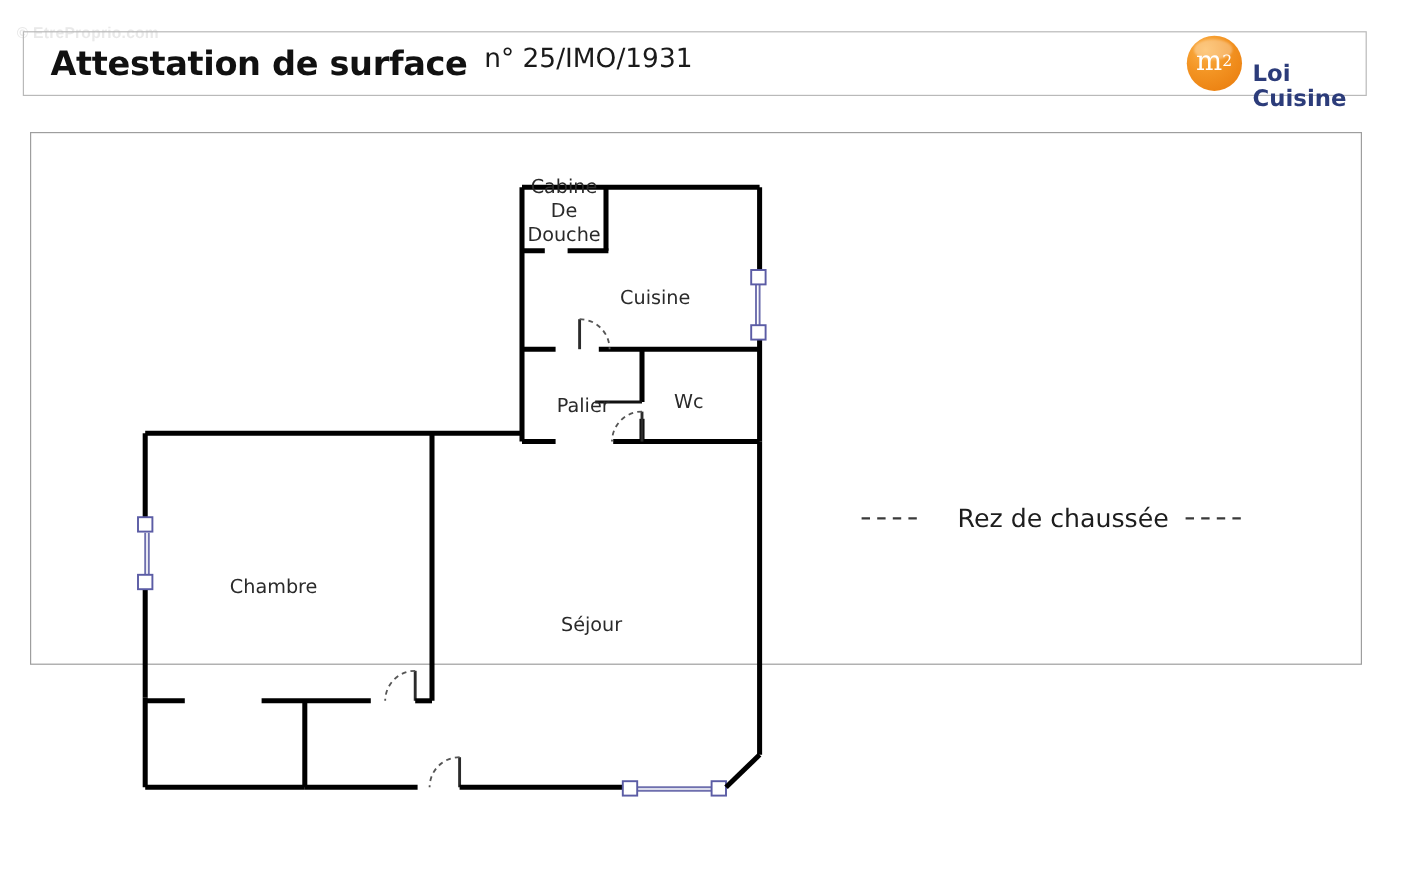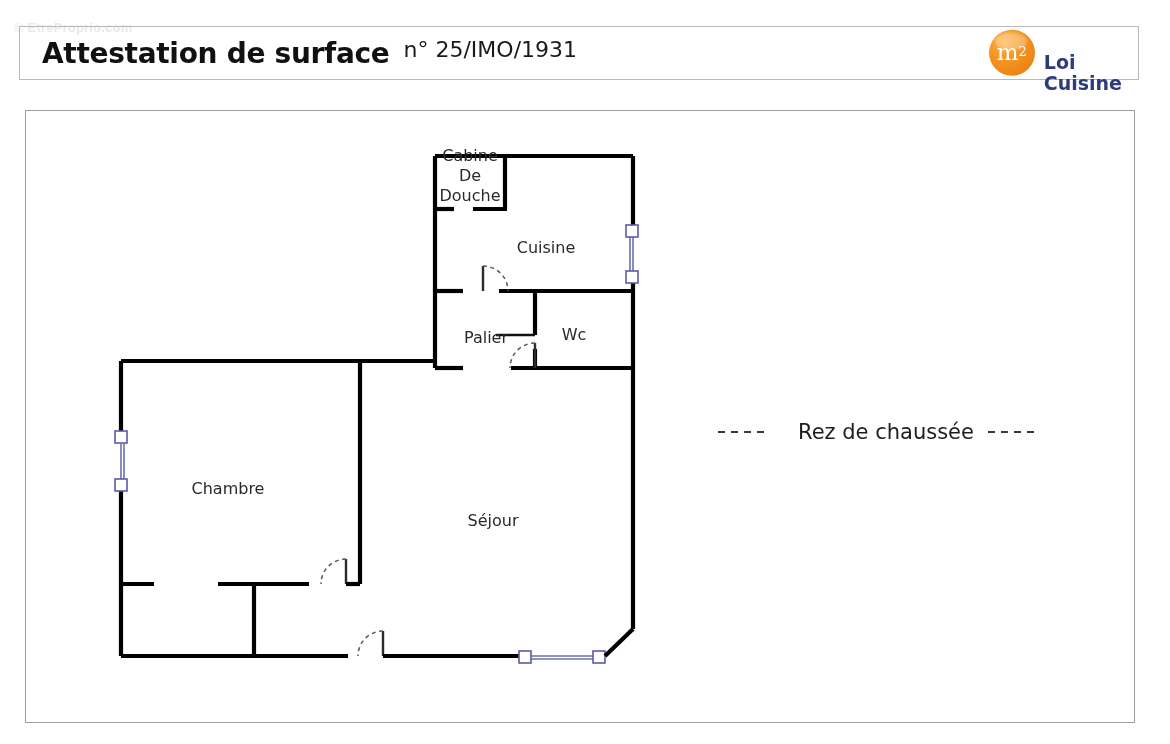--- a/index.html
+++ b/index.html
@@ -121,21 +121,21 @@
     line-height: 1.12;
     margin-top: 40px;
   }
 
   
   #plan-frame {
     position: absolute;
     left: 25px;
     top: 110px;
     width: 1110px;
-    height: 613px;
+    height: 444px;
     border: 1px solid #9e9e9e;
     box-sizing: border-box;
     background: #ffffff;
   }
   #plan-svg {
     position: absolute;
     left: 0;
     top: 0;
     width: 1110px;
     height: 613px;

